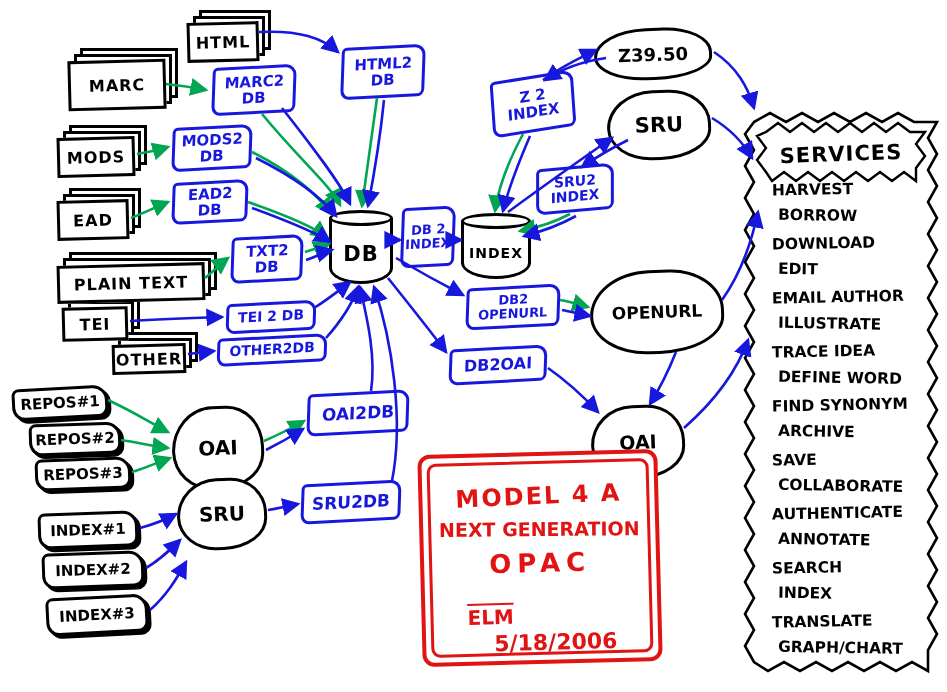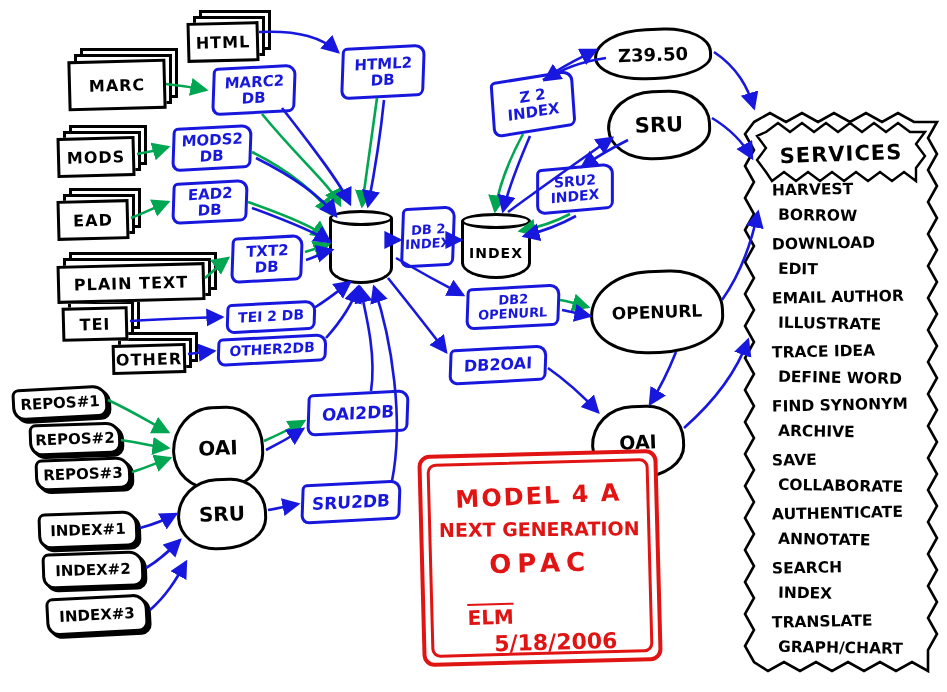--- a/index.html
+++ b/index.html
@@ -139,20 +139,21 @@
   <div class="bluebox" style="left:307px;top:392px;width:102px;height:42px;font-size:17px">
       <span>OAI2DB</span>
     </div>
   <div class="bluebox" style="left:301px;top:482px;width:100px;height:40px;font-size:17px">
       <span>SRU2DB</span>
     </div>
 
   <div class="cylinder" style="left:329px;top:210px;width:64px;height:74px">
     <div class="cyl-top"></div>
     <div class="cyl-body"></div>
+    <div class="cyl-label" style="font-size:21px">DB</div>
   </div>
 
   <div class="bluebox" style="left:401px;top:207px;width:54px;height:60px;font-size:13px">
       <span>DB 2 INDEX</span>
     </div>
 
   <div class="cylinder" style="left:461px;top:213px;width:70px;height:66px">
     <div class="cyl-top"></div>
     <div class="cyl-body"></div>
     <div class="cyl-label" style="font-size:14px">INDEX</div>

